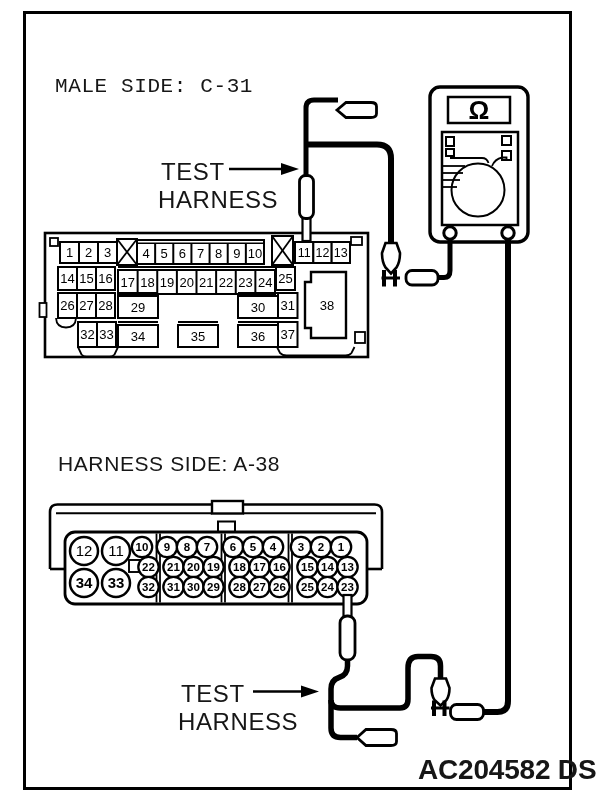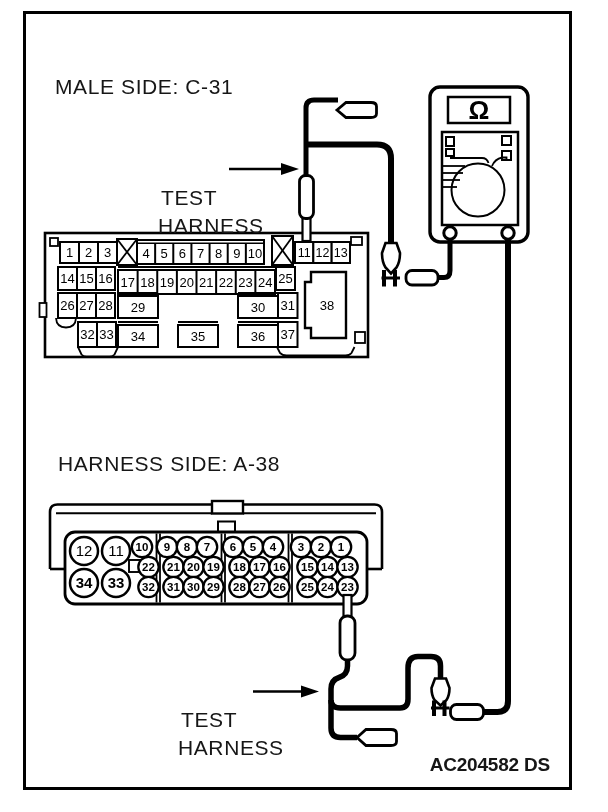--- a/index.html
+++ b/index.html
@@ -1,21 +1,21 @@
 <!DOCTYPE html>
 <html><head>
 <meta charset="utf-8">
 <style>
   html,body{margin:0;padding:0;background:#fff;}
   body{width:608px;height:812px;position:relative;font-family:"Liberation Sans",sans-serif;color:#111;overflow:hidden;}
   .frame{position:absolute;left:23px;top:11px;width:549px;height:779px;border:3px solid #000;box-sizing:border-box;background:#fff;}
   .lbl{position:absolute;white-space:nowrap;color:#161616;}
   .title{font-size:21px;letter-spacing:0.6px;}
-  .th{font-size:21px;letter-spacing:0.6px;margin-top:28px;}
-  .figcode{font-size:19px;font-weight:700;letter-spacing:-0.2px;text-align:right;}
+  .th{font-size:24px;letter-spacing:0.6px;}
+  .figcode{font-size:28px;font-weight:700;letter-spacing:-0.2px;text-align:right;}
   svg{position:absolute;overflow:visible;}
   svg text{font-family:"Liberation Sans",sans-serif;fill:#000;}
 </style>
 </head>
 <body>
 
 <div class="frame"></div>
 
 <svg style="left:43px;top:230px;" width="334" height="134" viewBox="0 0 334 134">
     <g>
@@ -259,19 +259,19 @@
       <rect x="340" y="616" width="15" height="44" fill="#fff" stroke="#000" stroke-width="2.8" rx="7" ry="7"></rect>
     </g>
     <g>
       <line x1="229" y1="169" x2="282" y2="169" stroke="#000" stroke-width="2.6"></line>
       <polygon points="299,169 281,163 281,175" fill="#000"></polygon>
       <line x1="253" y1="691.5" x2="302" y2="691.5" stroke="#000" stroke-width="2.6"></line>
       <polygon points="319,691.5 301,685.5 301,697.5" fill="#000"></polygon>
     </g>
   </svg>
 
-<div class="lbl title" style="left:55px;top:75px;">MALE SIDE: C-31</div>
+<div class="lbl title" style="left:55px;top:75px;font-family:Liberation Mono, monospace;">MALE SIDE: C-31</div>
 <div class="lbl th" style="left:161px;top:158px;">TEST</div>
 <div class="lbl th" style="left:158px;top:186px;">HARNESS</div>
 <div class="lbl title" style="left:58px;top:452px;">HARNESS SIDE: A-38</div>
 <div class="lbl th" style="left:181px;top:680px;">TEST</div>
 <div class="lbl th" style="left:178px;top:708px;">HARNESS</div>
 <div class="lbl figcode" style="left:418px;top:754px;width:132px;">AC204582 DS</div>
 
 </body></html>

